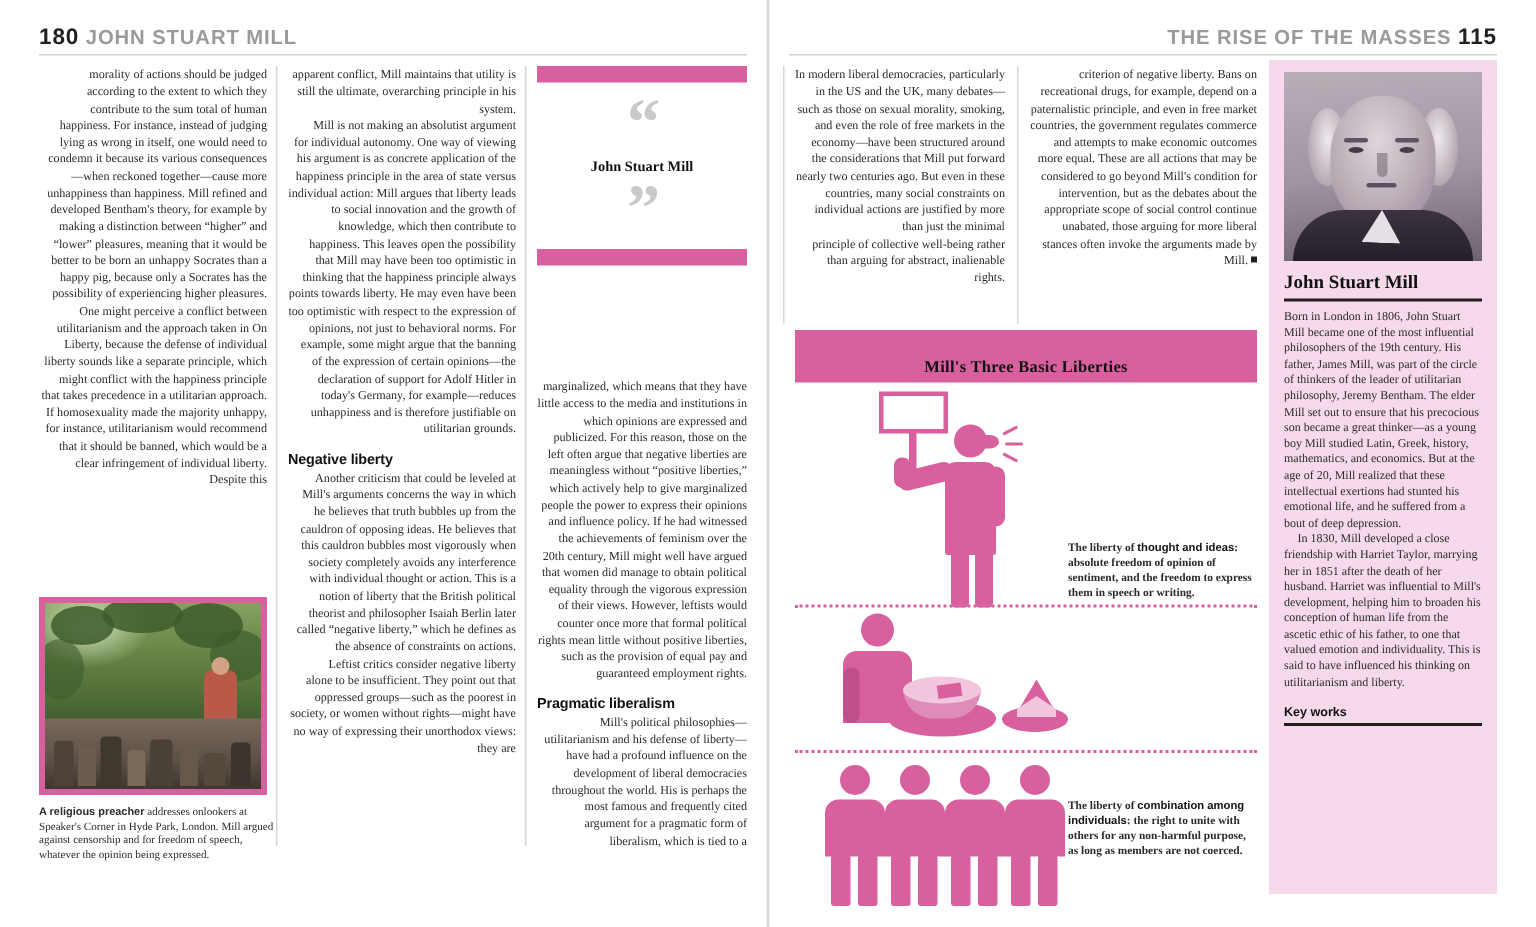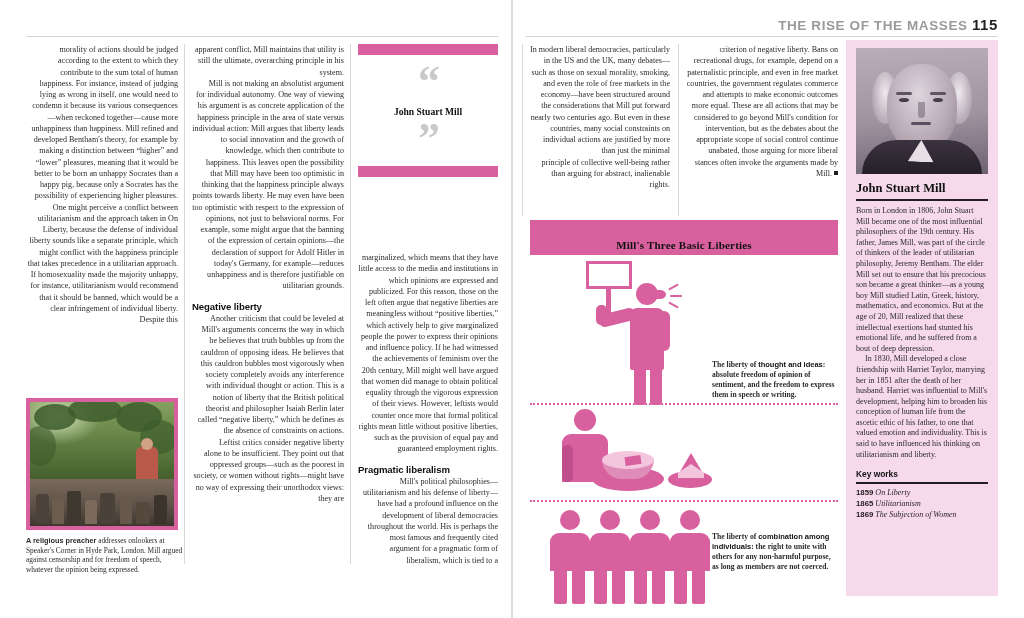--- a/index.html
+++ b/index.html
@@ -302,20 +302,24 @@
   .kw-item { font-size: 8.0px; line-height: 10.8px; }
   .kw-item b { font-family:"Liberation Sans", sans-serif; font-size:7.8px; }
   .kw-item i { font-style: italic; }
   .endmark { display:inline-block; width:4px; height:4px; background:#231f20; margin-left:2px; vertical-align: 1px;}
 </style>
 </head>
 <body>
 
 <div class="page">
 
+  <div class="head head-left">
+    <span class="folio">180</span>
+    <span class="head-title">JOHN STUART MILL</span>
+  </div>
   <div class="head head-right">
     <span class="head-title">THE RISE OF THE MASSES</span>
     <span class="folio">115</span>
   </div>
   <div class="rule rule-left"></div>
   <div class="rule rule-right"></div>
   <div class="spine"></div>
 
   <div class="col-rule vr1"></div>
   <div class="col-rule vr2"></div>
@@ -466,20 +470,15 @@
       <div class="p-collar"></div>
     </div>
     <div class="bio-name">John Stuart Mill</div>
     <div class="bio-hr"></div>
     <div class="bio-body">
       <p>Born in London in 1806, John Stuart Mill became one of the most influential philosophers of the 19th century. His father, James Mill, was part of the circle of thinkers of the leader of utilitarian philosophy, Jeremy Bentham. The elder Mill set out to ensure that his precocious son became a great thinker—as a young boy Mill studied Latin, Greek, history, mathematics, and economics. But at the age of 20, Mill realized that these intellectual exertions had stunted his emotional life, and he suffered from a bout of deep depression.</p>
       <p>In 1830, Mill developed a close friendship with Harriet Taylor, marrying her in 1851 after the death of her husband. Harriet was influential to Mill's development, helping him to broaden his conception of human life from the ascetic ethic of his father, to one that valued emotion and individuality. This is said to have influenced his thinking on utilitarianism and liberty.</p>
     </div>
     <div class="kw-title">Key works</div>
     <div class="kw-hr"></div>
-    <div>
-      <div class="kw-item"><b>1859</b> <i>On Liberty</i></div>
-      <div class="kw-item"><b>1865</b> <i>Utilitarianism</i></div>
-      <div class="kw-item"><b>1869</b> <i>The Subjection of Women</i></div>
-    </div>
   </div>
 
 </div>
 
 </body></html>

